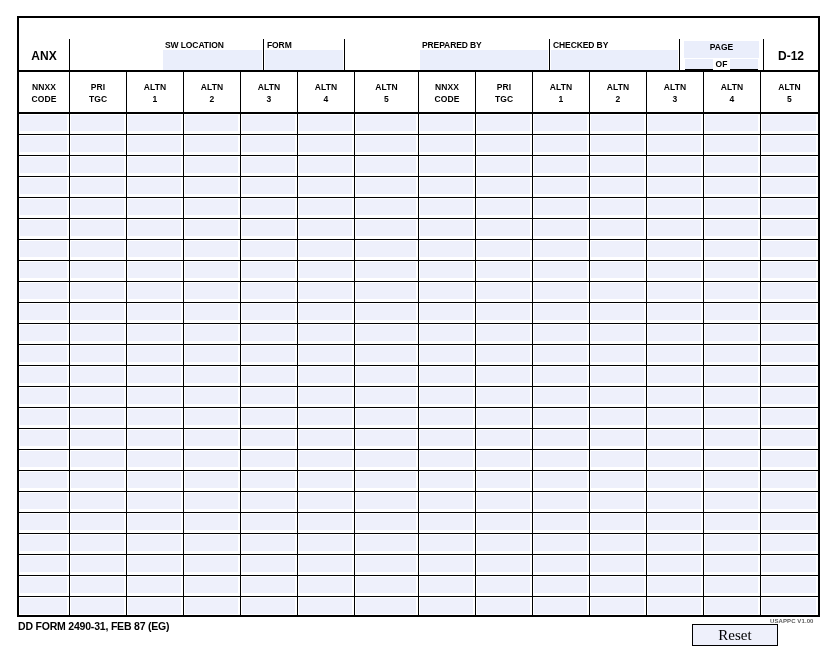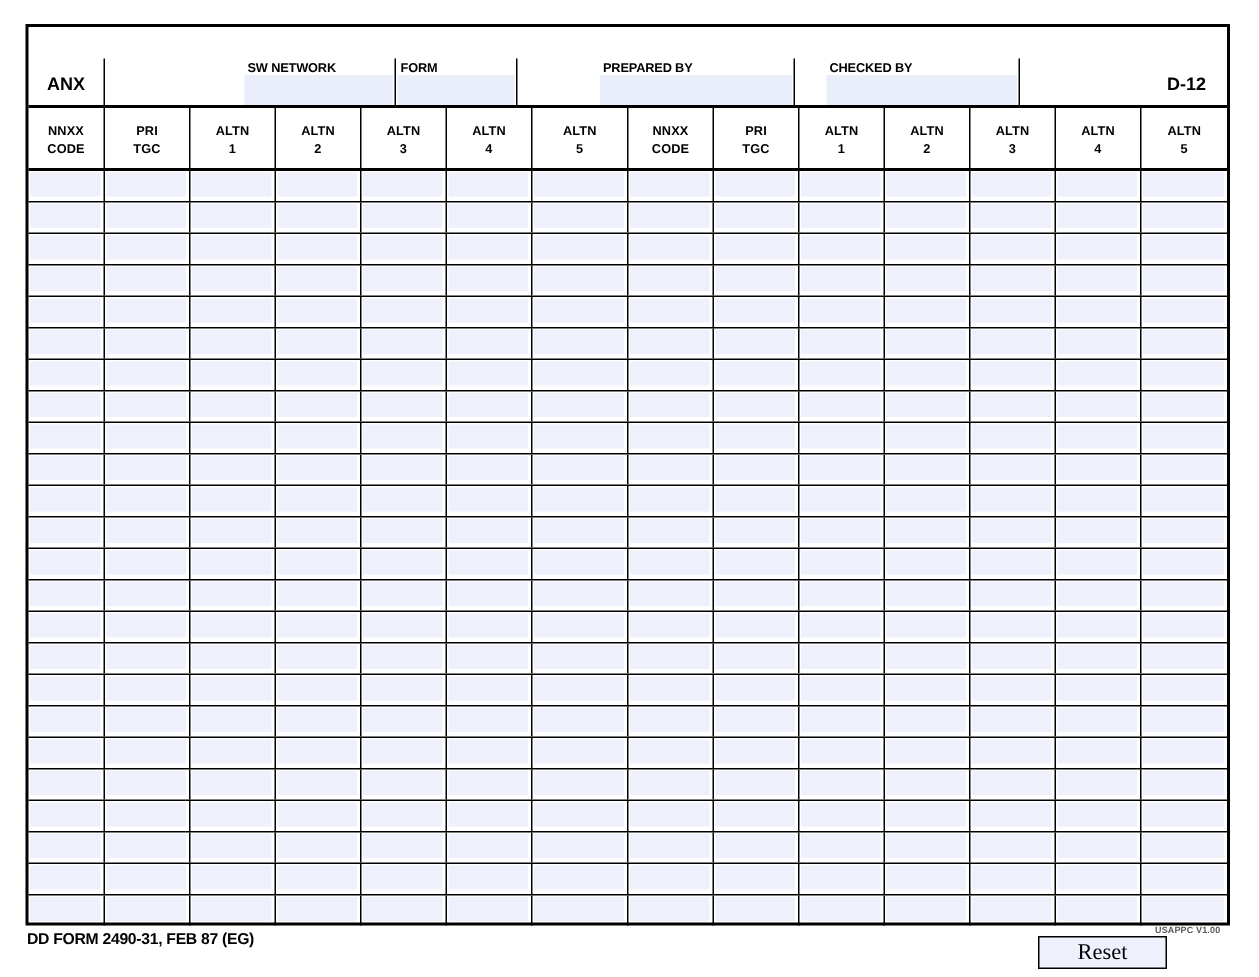--- a/index.html
+++ b/index.html
@@ -251,35 +251,46 @@
 <div id="page">
 
   <div class="form-frame">
 
 
     <div class="ident-band">
       <div class="ident-cell" id="ident-anx" style="left: 0px; width: 51px;">
         <div class="ident-center">ANX</div>
       </div>
       <div class="ident-cell" id="ident-1" style="left: 143px; width: 102px;">
-        <div class="ident-label">SW NETWORK</div>
+        <div class="ident-label">SW LOCATION</div>
         <div class="ident-field"></div>
       </div>
       <div class="ident-cell" id="ident-2" style="left: 245px; width: 81px;">
         <div class="ident-label">FORM</div>
         <div class="ident-field"></div>
       </div>
-      <div class="ident-cell" id="ident-4" style="left: 380px; width: 131px;">
+      <div class="ident-cell" id="ident-4" style="left: 400px; width: 131px;">
         <div class="ident-label">PREPARED BY</div>
         <div class="ident-field"></div>
       </div>
       <div class="ident-cell" id="ident-5" style="left: 531px; width: 130px;">
         <div class="ident-label">CHECKED BY</div>
         <div class="ident-field"></div>
       </div>
+      <div class="ident-cell" id="ident-page" style="left: 661px; width: 84px;">
+        <div class="page-cell-inner">
+          <div class="page-top-field"></div>
+          <div class="page-word">PAGE</div>
+          <div class="page-of-row">
+            <div class="page-blank"></div>
+            <div class="page-of-word">OF</div>
+            <div class="page-blank"></div>
+          </div>
+        </div>
+      </div>
       <div class="ident-cell last" id="ident-code" style="left: 745px; width: 54px;">
         <div class="ident-center">D-12</div>
       </div>
     </div>
 
     <div class="colhead-row">
         <div class="colhead-cell" style="left: 0px; width: 51px;">
           <span>NNXX</span>
           <span>CODE</span>
         </div>

